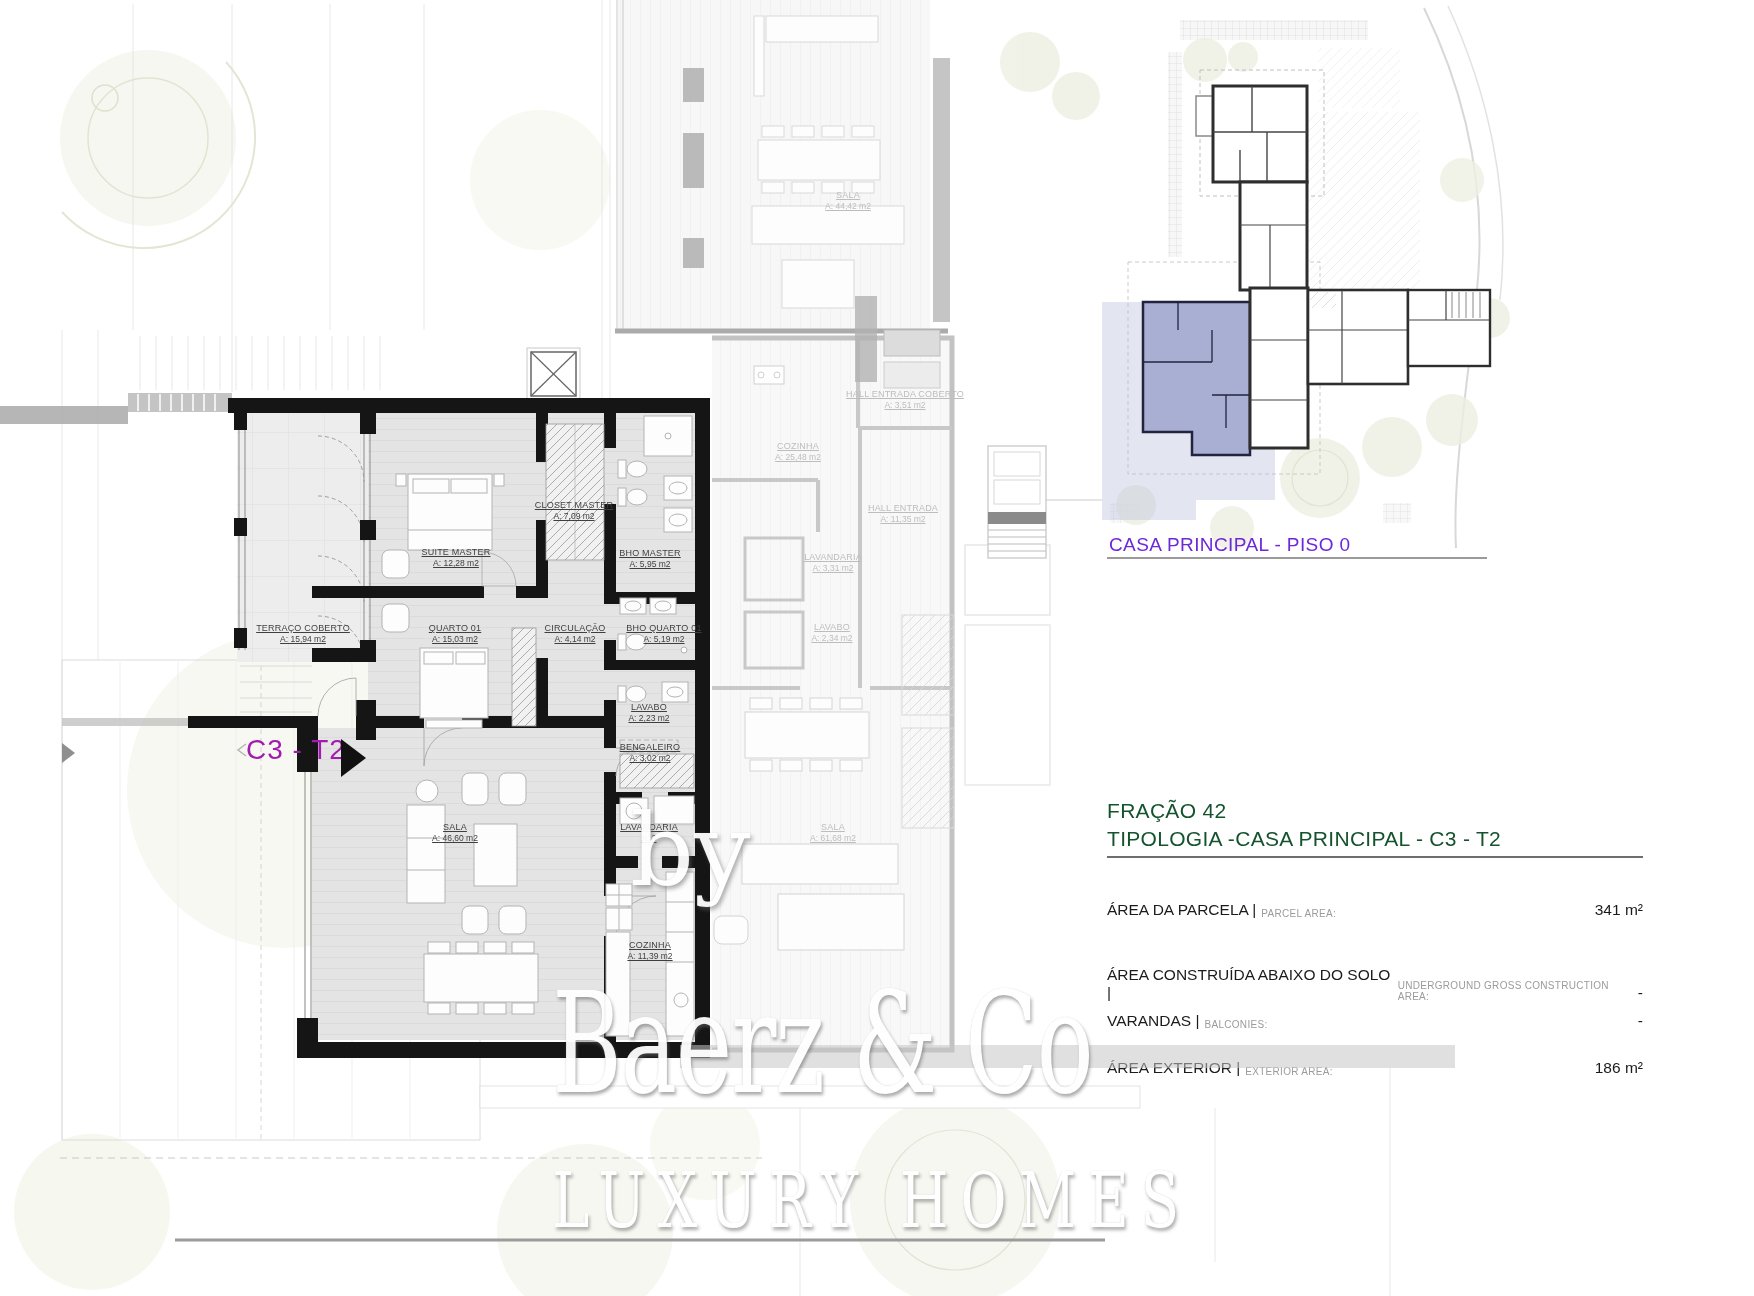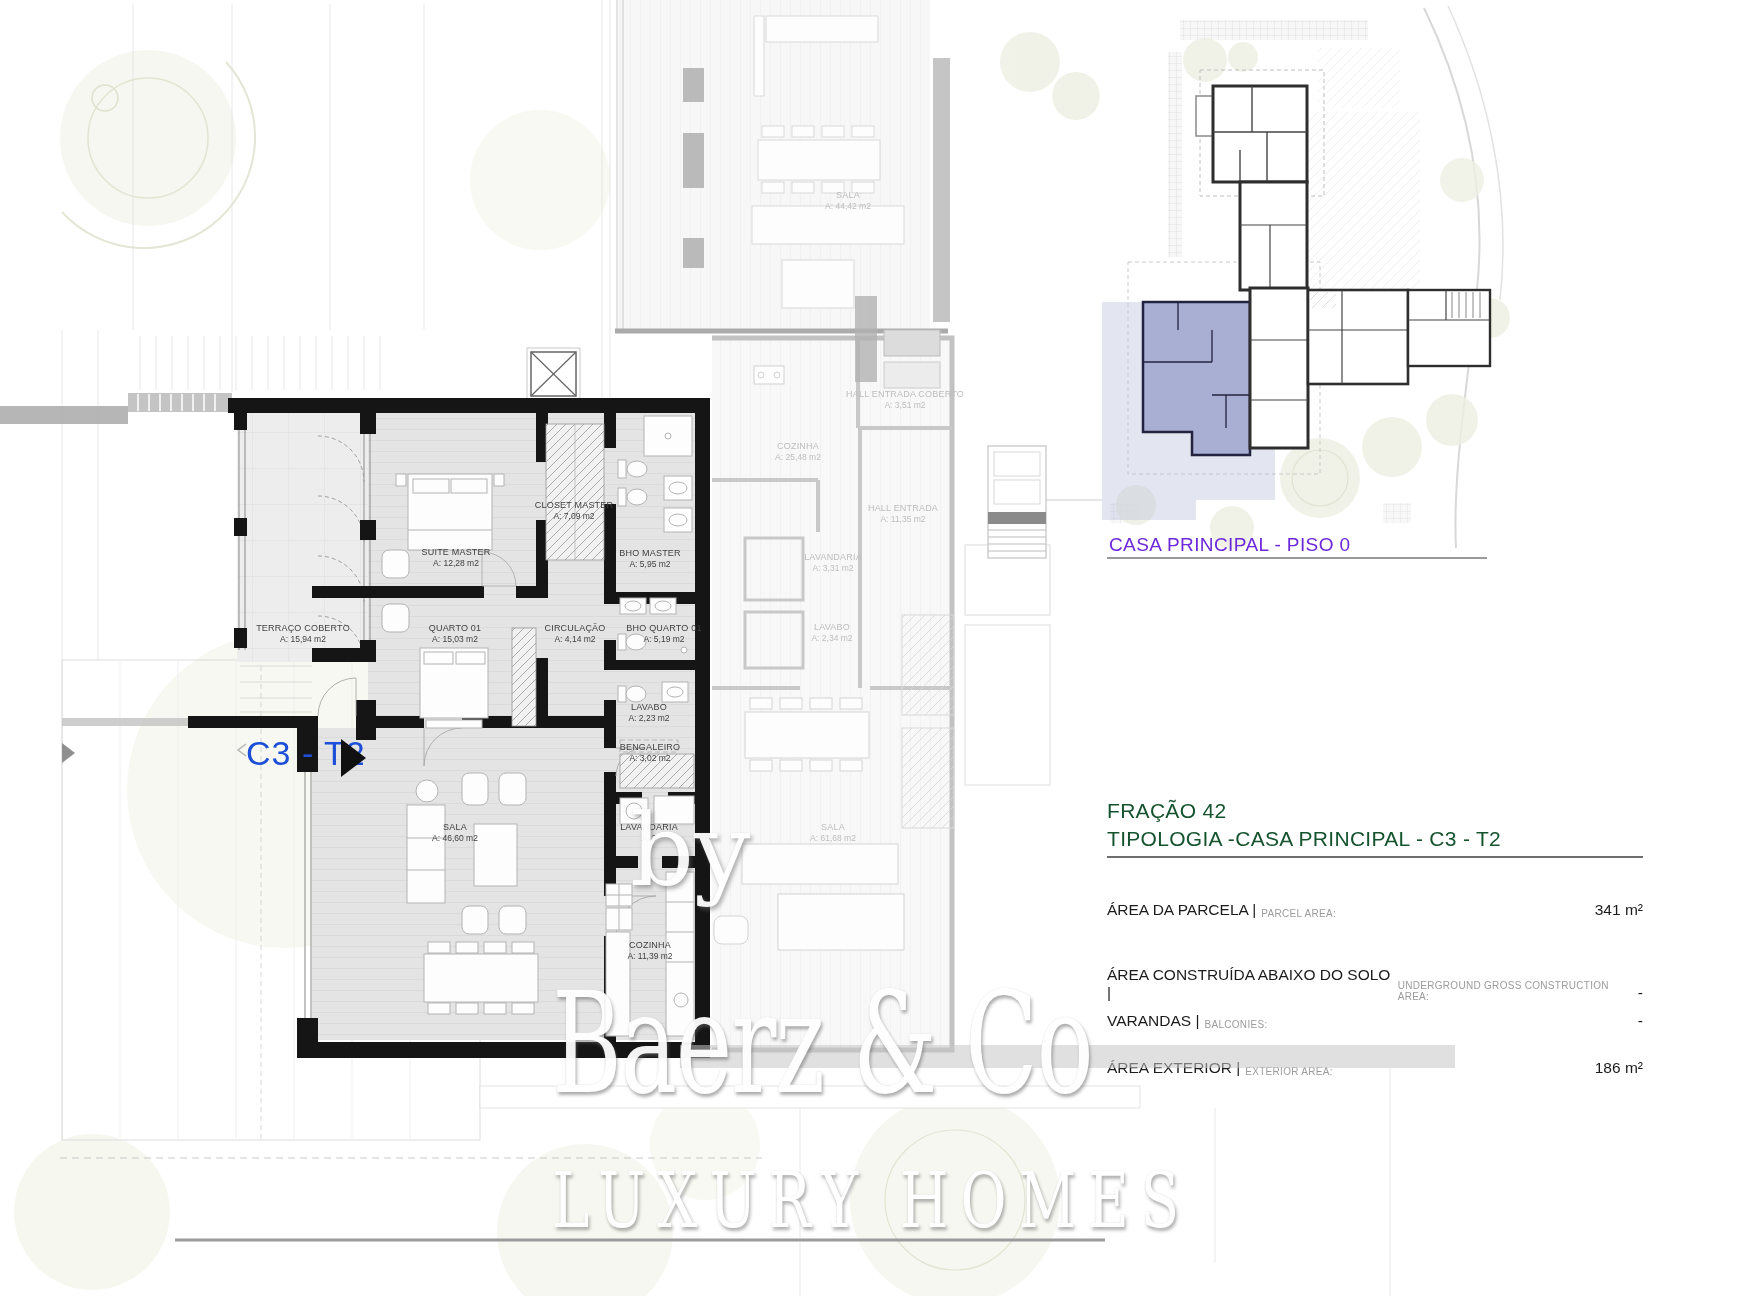--- a/index.html
+++ b/index.html
@@ -1,26 +1,26 @@
 <!DOCTYPE html>
 <html><head>
 <meta charset="utf-8">
 <style>
   html,body{margin:0;padding:0;background:#fff;}
   .sheet{position:relative;width:1754px;height:1296px;background:#ffffff;overflow:hidden;
          font-family:"Liberation Sans",sans-serif;}
   .plansvg{position:absolute;left:0;top:0;z-index:1;}
   
   .rl{position:absolute;transform:translateX(-50%);text-align:center;white-space:nowrap;
-      color:#3f3f3f;z-index:2;line-height:1.1;}
+      color:#3f3f3f;z-index:2;line-height:1.1;text-decoration:underline;}
   .rl .n{display:block;font-size:9px;letter-spacing:.2px;}
   .rl .a{display:block;font-size:8.5px;margin-top:1px;}
   .rl.ctx{color:#bdbdbd;}
   
-  .unit-tag{position:absolute;left:246px;top:734px;font-size:34px;color:#1d4ed8;z-index:2;letter-spacing:1px;text-align:right;}
+  .unit-tag{position:absolute;left:246px;top:734px;font-size:28px;color:#a21caf;z-index:2;letter-spacing:1px;text-align:right;}
   .tri{position:absolute;width:0;height:0;z-index:2;}
   .tri.big{left:341px;top:739px;border-top:19px solid transparent;border-bottom:19px solid transparent;border-left:25px solid #111;}
   .tri.small{left:62px;top:743px;border-top:10px solid transparent;border-bottom:10px solid transparent;border-left:13px solid #8f8f8f;}
   
   .kp-caption{position:absolute;left:1109px;top:534px;font-size:19px;color:#6d28d9;z-index:2;letter-spacing:.4px;}
   .kp-underline{position:absolute;left:1107px;top:557px;width:380px;height:2px;background:#9a9a9a;z-index:2;}
   
   .tb{position:absolute;z-index:2;color:#14532d;}
   .tb.l1{left:1107px;top:799px;font-size:21px;letter-spacing:.3px;}
   .tb.l2{left:1107px;top:827px;font-size:21px;letter-spacing:.3px;}

